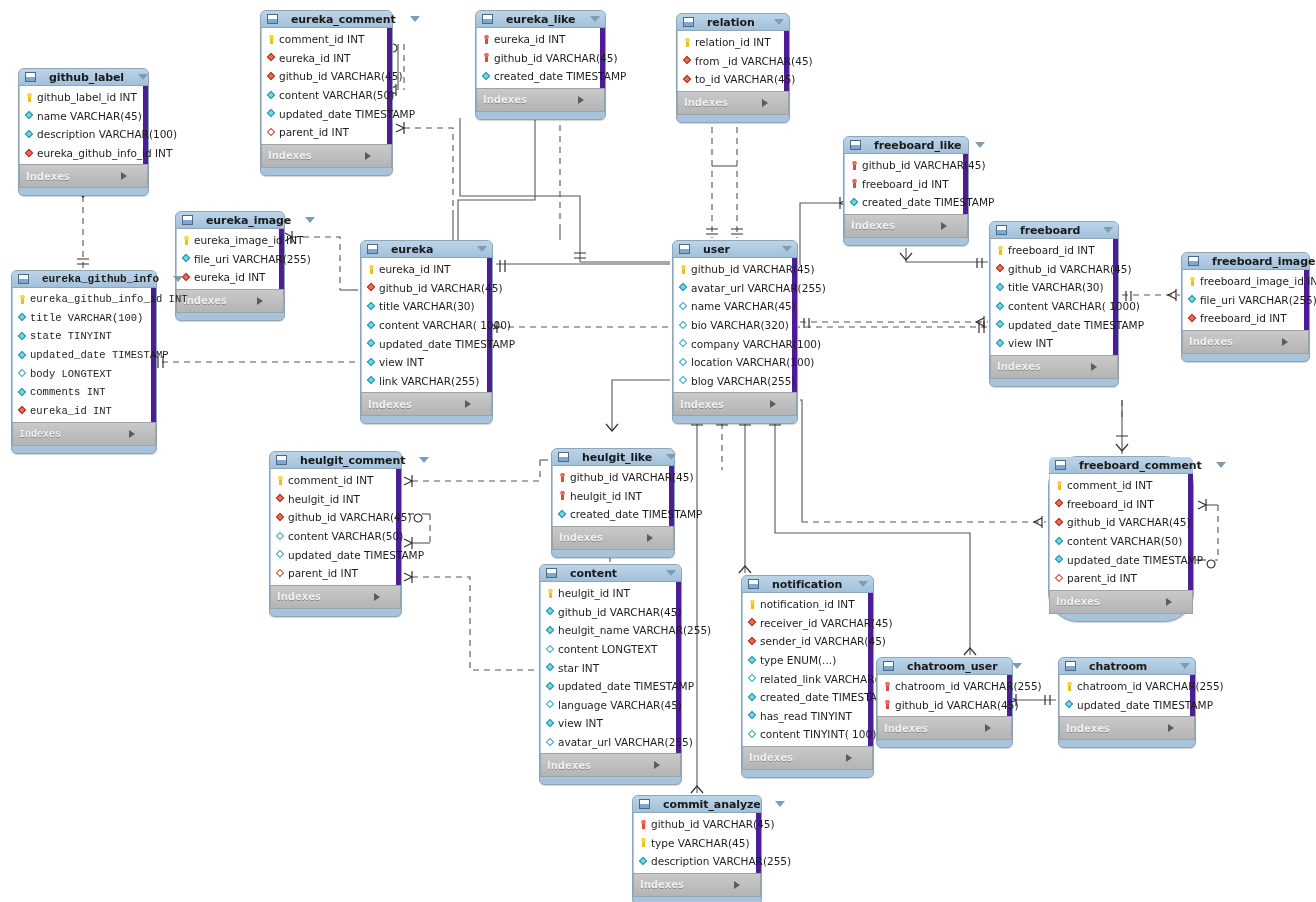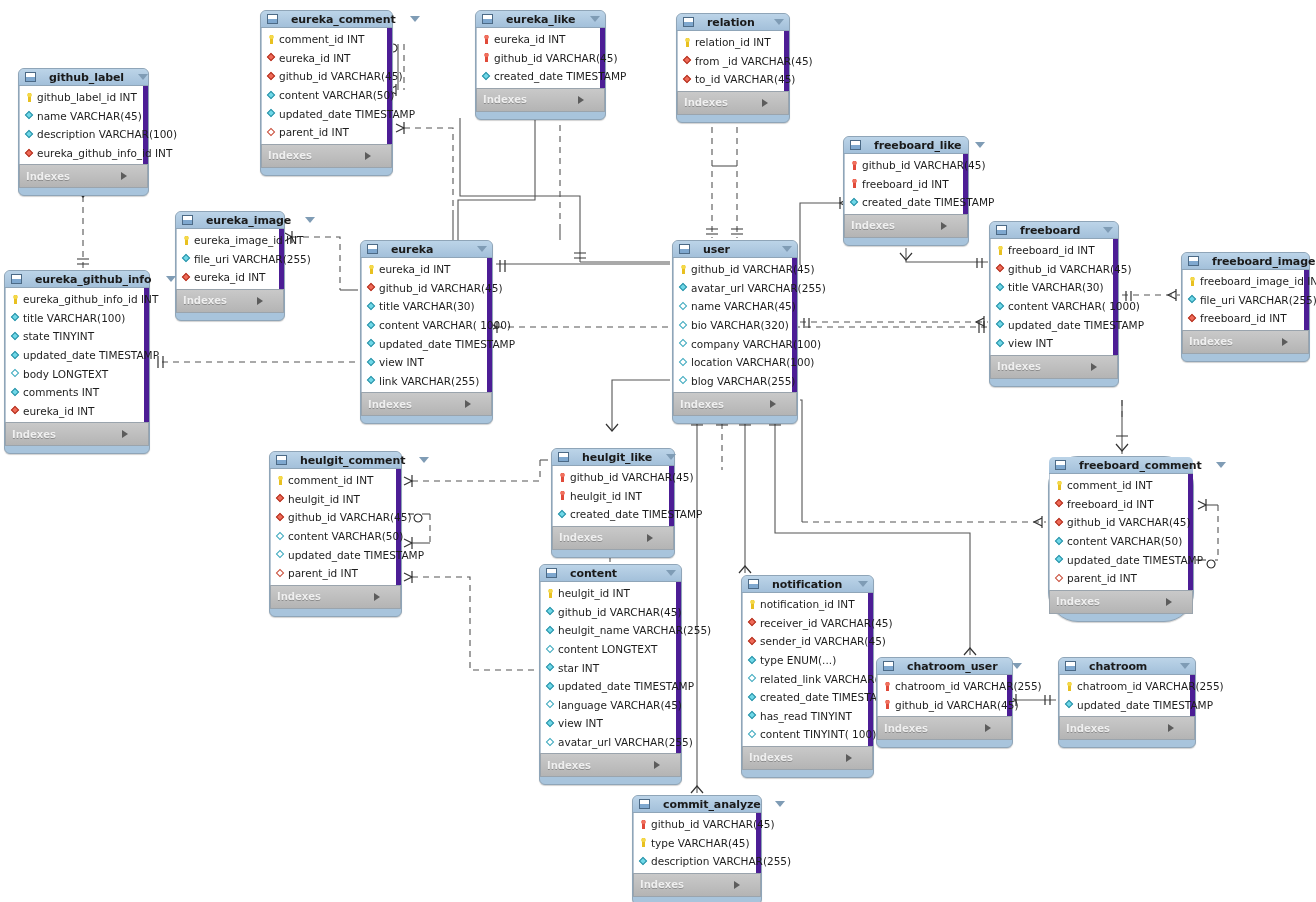--- a/index.html
+++ b/index.html
@@ -522,21 +522,21 @@
               <i></i>
             </span>
             <span>freeboard_id INT</span>
           </div>
         </div>
         <div class="t-indexes">
           <span>Indexes</span>
           <span class="t-arrow"></span>
         </div>
       </div>
-      <div class="table" style="left: 4px; top: 270px; width: 146px;">
+      <div class="table" style="left: 11px; top: 270px; width: 146px; font-family: Liberation Mono, monospace;">
         <div class="t-header">
           <span class="t-icon"></span>
           <span class="t-title">eureka_github_info</span>
           <span class="t-caret"></span>
         </div>
         <div class="t-cols">
           <div class="col">
             <span class="ci key-y"></span>
             <span>eureka_github_info_id INT</span>
           </div>

